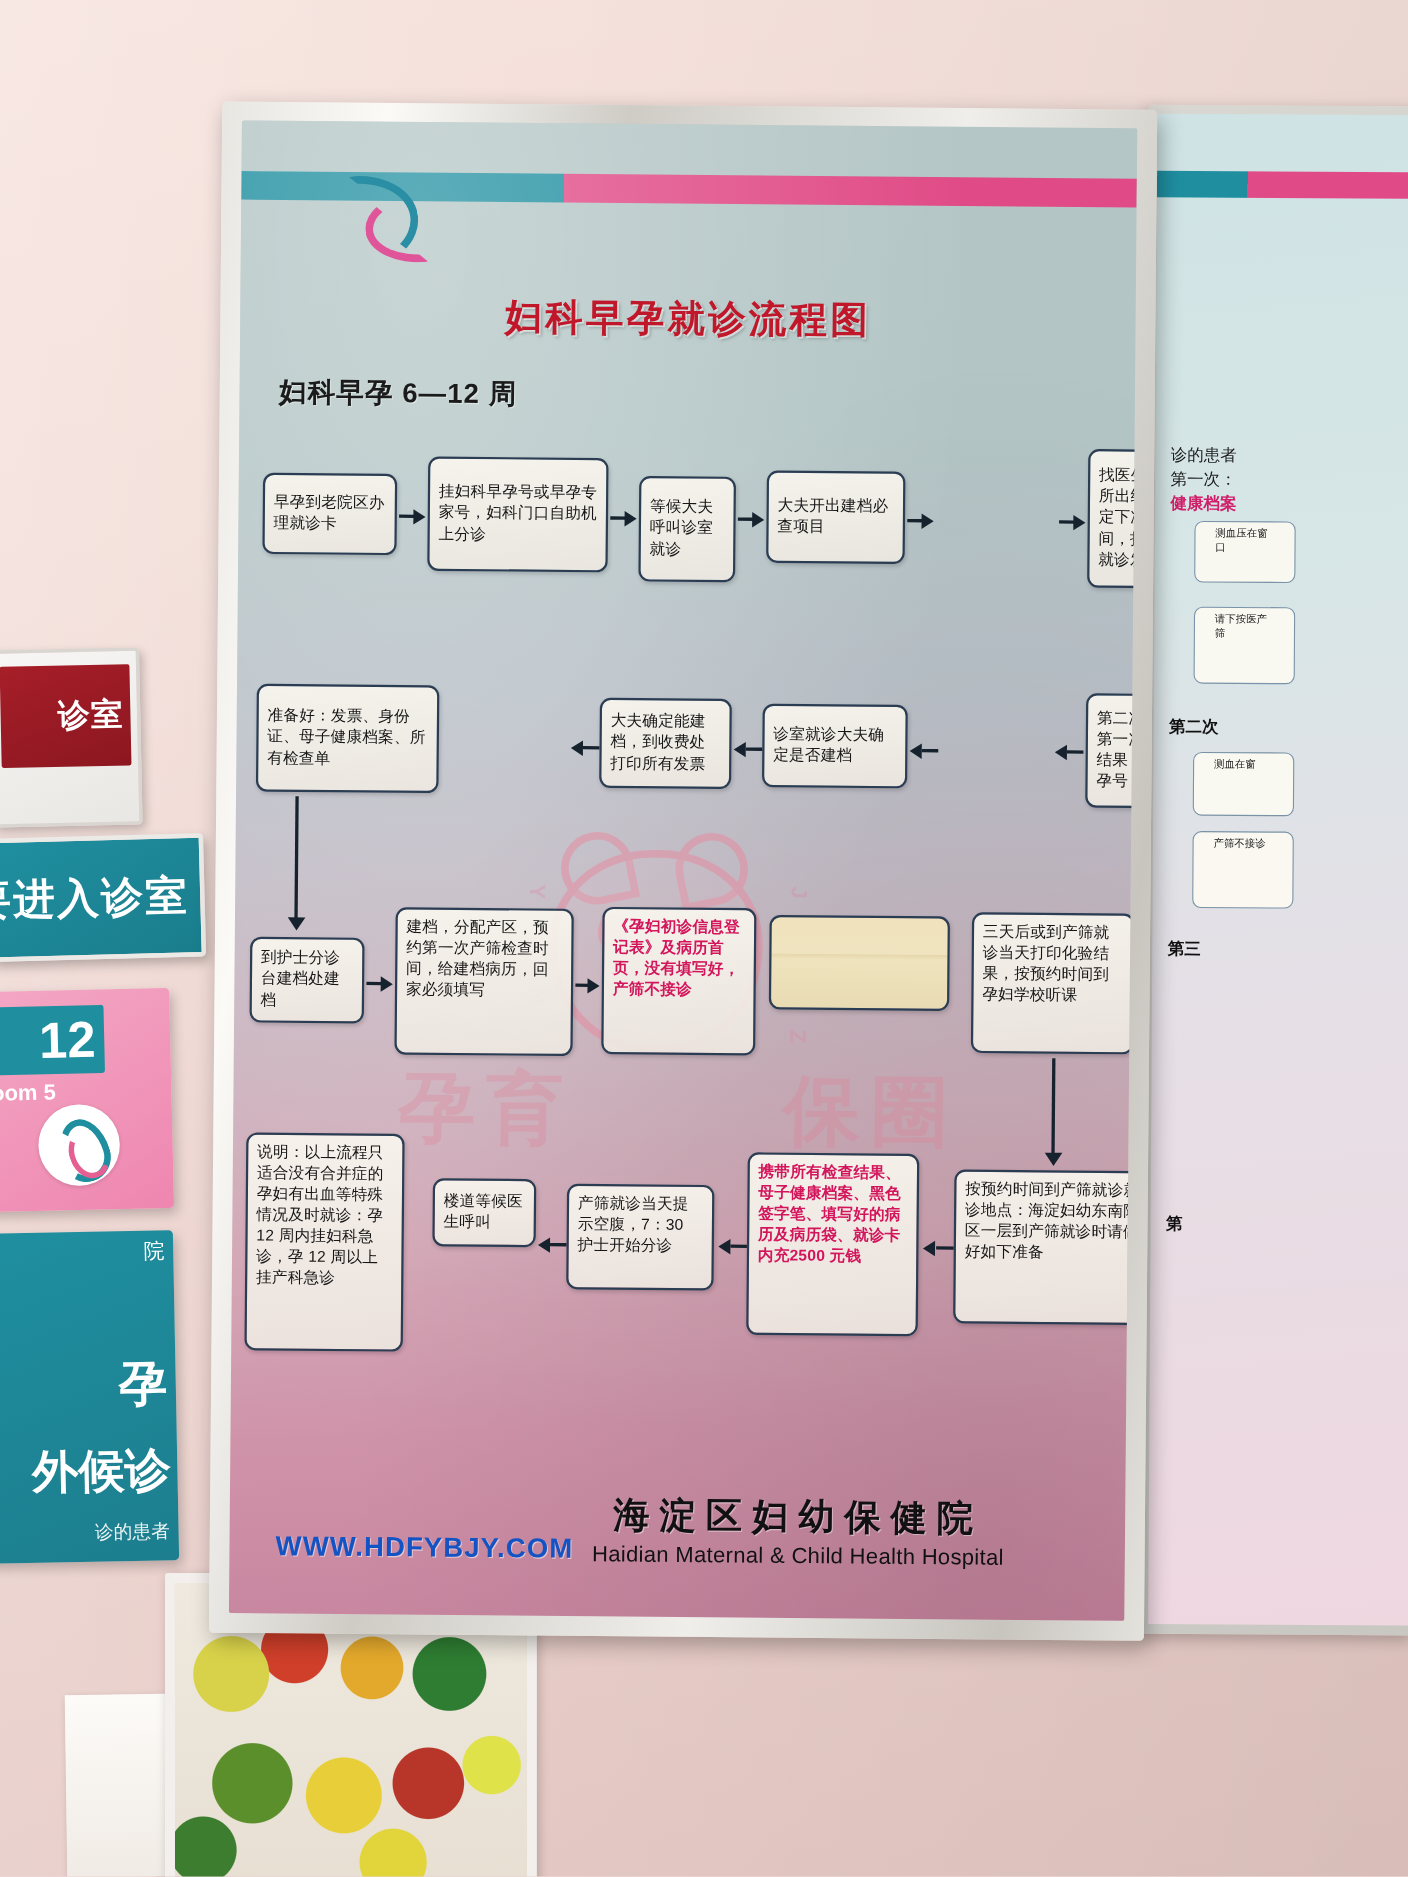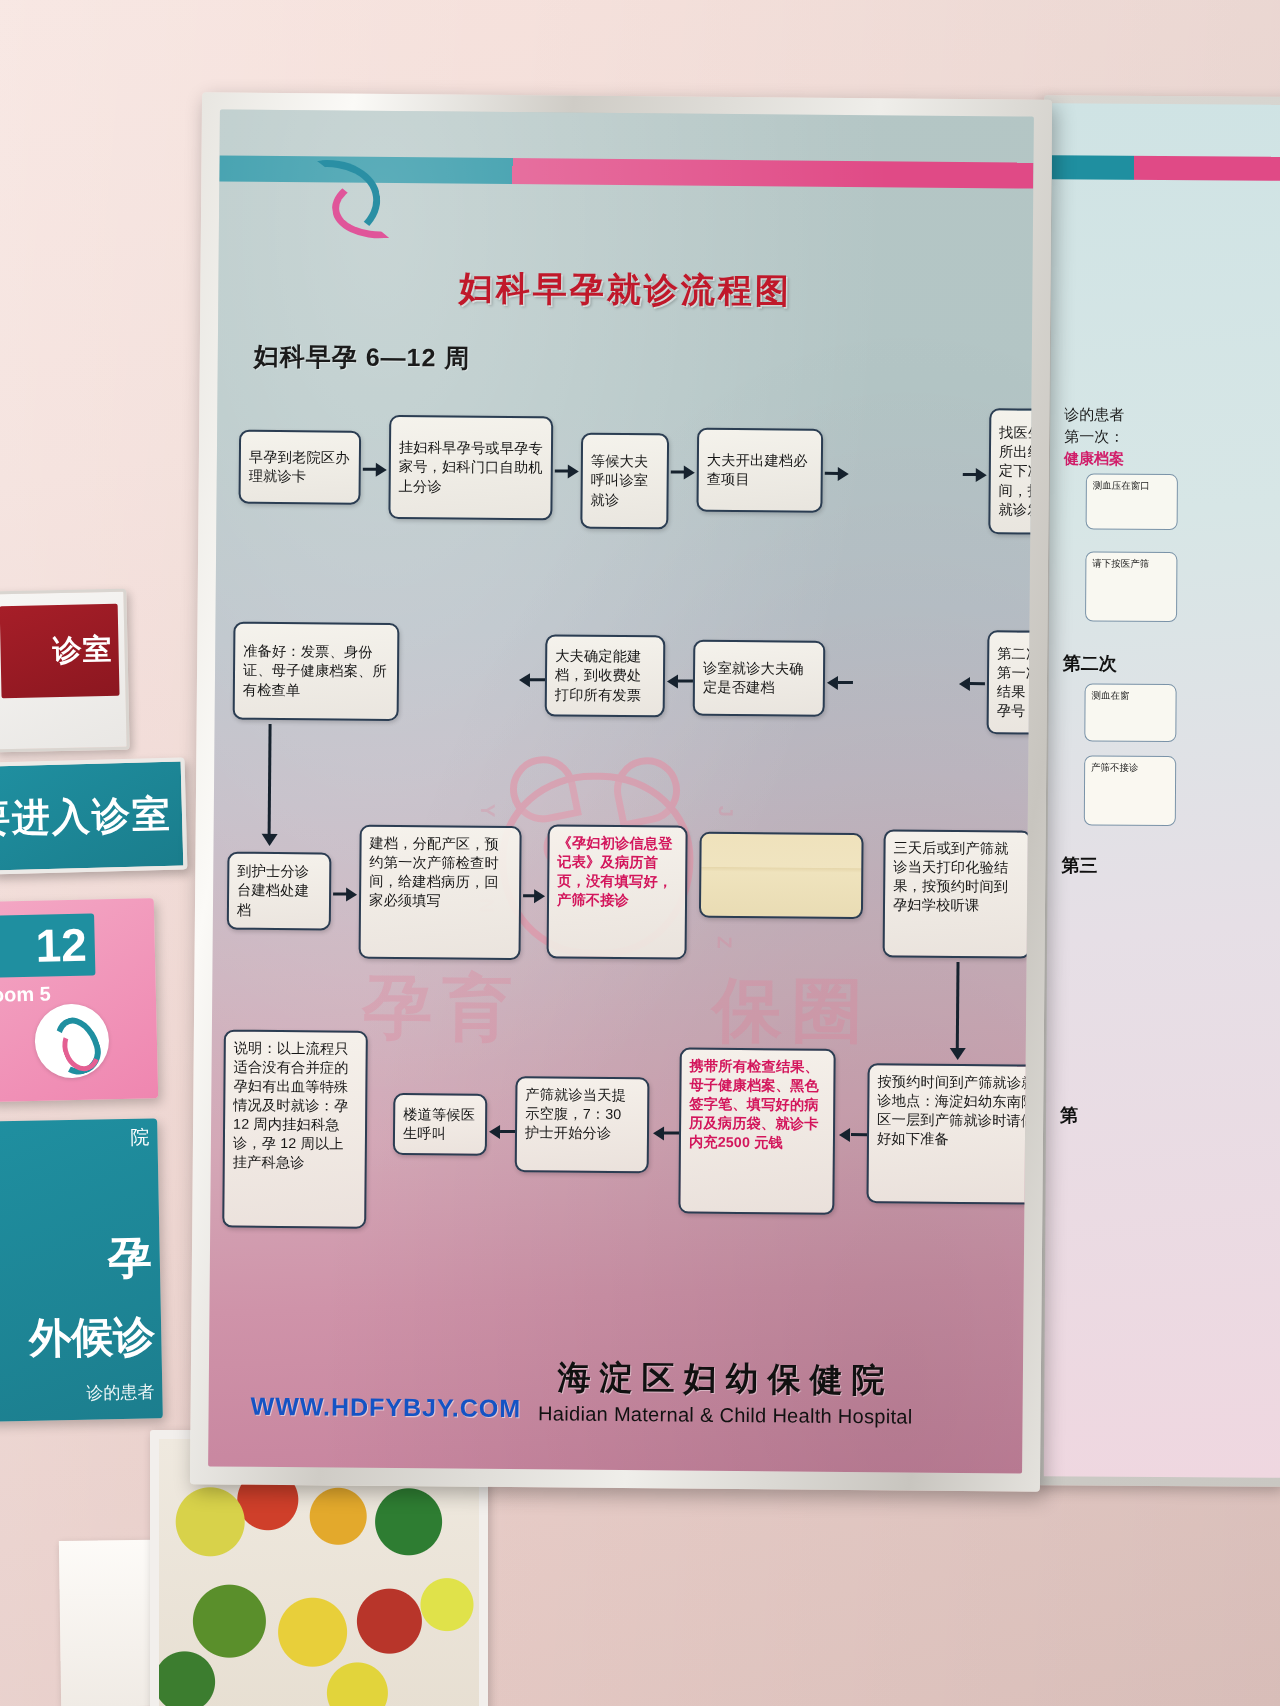--- a/index.html
+++ b/index.html
@@ -126,22 +126,22 @@
   #poster2 .frame{
     position:absolute;left:8px;top:8px;right:0;bottom:9px;
     background:linear-gradient(175deg,#cfe3e4 0%,#d7e6e6 30%,#e6dfe6 60%,#efd7e0 100%);
     overflow:hidden;
   }
   #poster2 .band{position:absolute;left:0;top:52px;width:100%;height:24px;
     background:linear-gradient(90deg,#1f8fa0 0%,#1f8fa0 34%,#e04a86 34%,#e04a86 100%);}
   #poster2 .p2head{position:absolute;left:14px;top:300px;font-size:15px;color:#1a1a1a;line-height:1.45;}
   #poster2 .p2head b{color:#d11e6a;}
   .p2box{position:absolute;left:36px;width:92px;border:1.3px solid #7a93a8;border-radius:8px;
-    background:rgba(253,250,243,.88);font-size:9.5px;line-height:1.35;color:#222;padding:5px 6px;box-sizing:border-box;}
-  .p2sec{position:absolute;left:14px;font-size:18px;font-weight:700;color:#111;}
+    background:rgba(253,250,243,.88);font-size:9.5px;line-height:1.35;color:#222;padding:5px 18px;box-sizing:border-box;}
+  .p2sec{position:absolute;left:14px;font-size:15px;font-weight:700;color:#111;}
 
   
   #poster{
     position:absolute;left:196px;top:96px;width:850px;height:1392px;
     transform:rotate(.5deg);
   }
   #poster .alu{
     position:absolute;inset:0;
     background:linear-gradient(100deg,#e8e6e1 0%,#fbfaf7 14%,#cfccc6 34%,#efeeea 62%,#c8c5bf 88%,#e4e2dd 100%);
     border-radius:4px;
@@ -435,21 +435,21 @@
         <div class="line" style="width:15px;left:11px"></div>
           <div class="head"></div>
         </div>
 
       <div class="node tall" style="left:304px;top:964px;width:134px;height:96px">产筛就诊当天提示空腹，7：30 护士开始分诊</div>
       <div class="arr left" style="left:278px;top:1018px;width:26px">
         <div class="line" style="width:15px;left:11px"></div>
           <div class="head"></div>
         </div>
 
-      <div class="node" style="left:182px;top:982px;width:94px;height:62px">楼道等候医生呼叫</div>
+      <div class="node" style="left:182px;top:960px;width:94px;height:62px">楼道等候医生呼叫</div>
 
       <div class="node tall" style="left:12px;top:920px;width:144px;height:198px">说明：以上流程只适合没有合并症的孕妇有出血等特殊情况及时就诊：孕 12 周内挂妇科急诊，孕 12 周以上挂产科急诊</div>
 
     </div>
 
     <div id="url">WWW.HDFYBJY.COM</div>
     <div id="hosp">
       <div class="cn">海淀区妇幼保健院</div>
       <div class="en">Haidian Maternal &amp; Child Health Hospital</div>
     </div>

